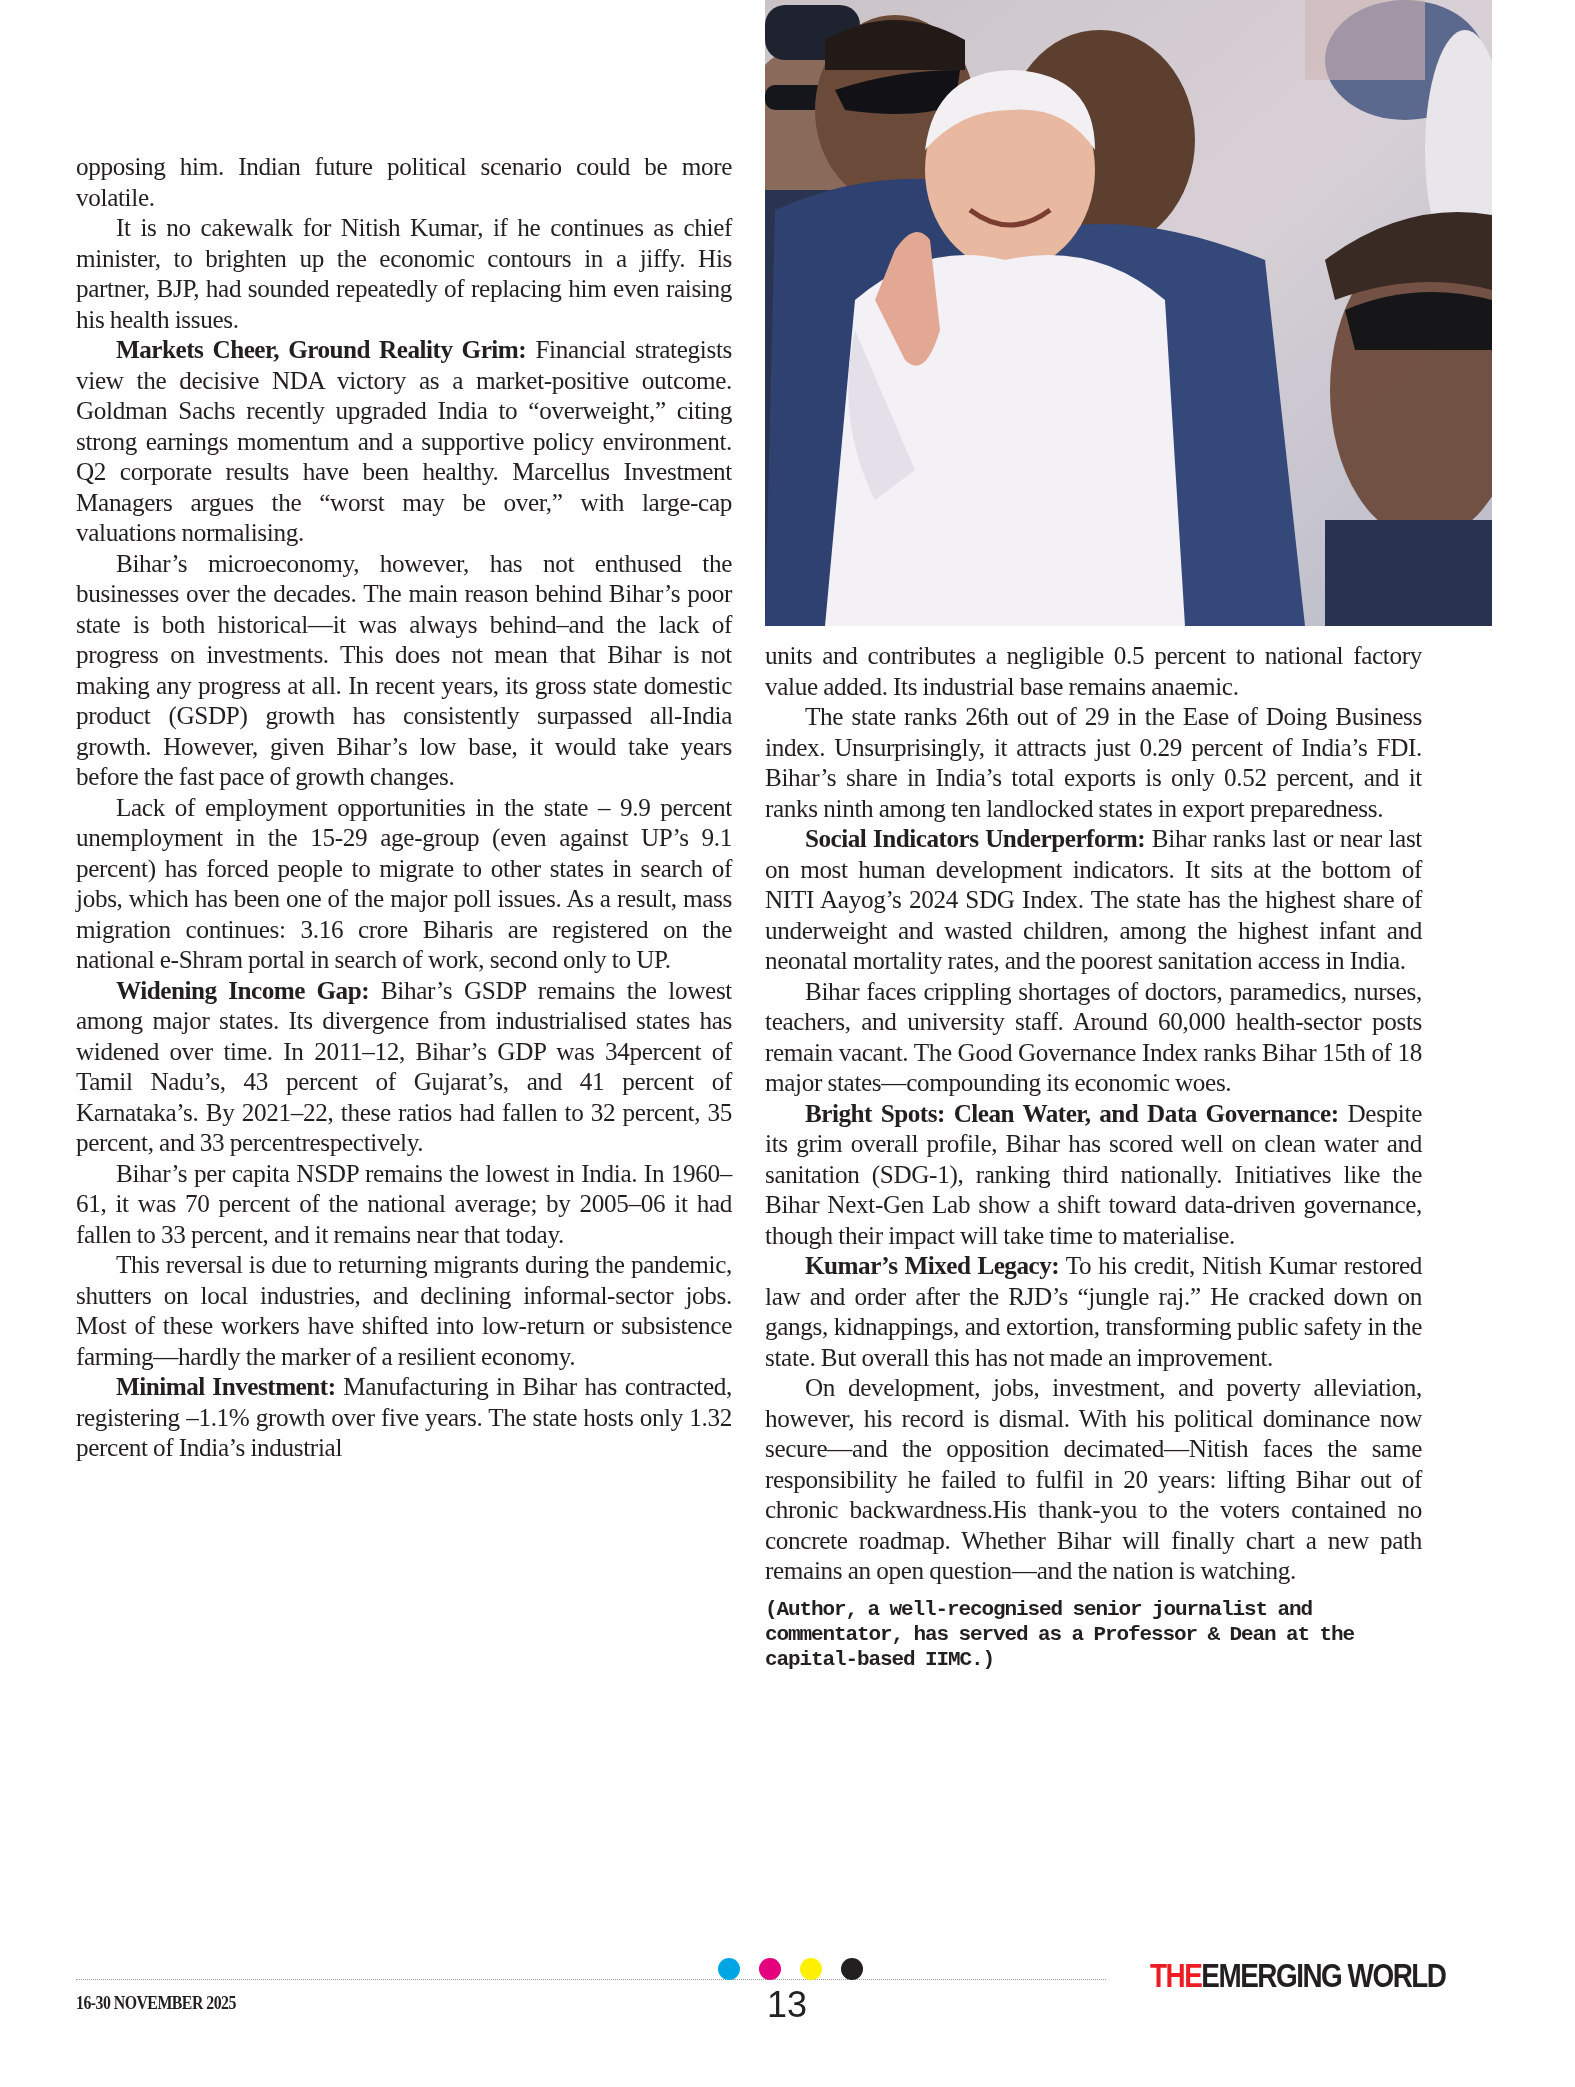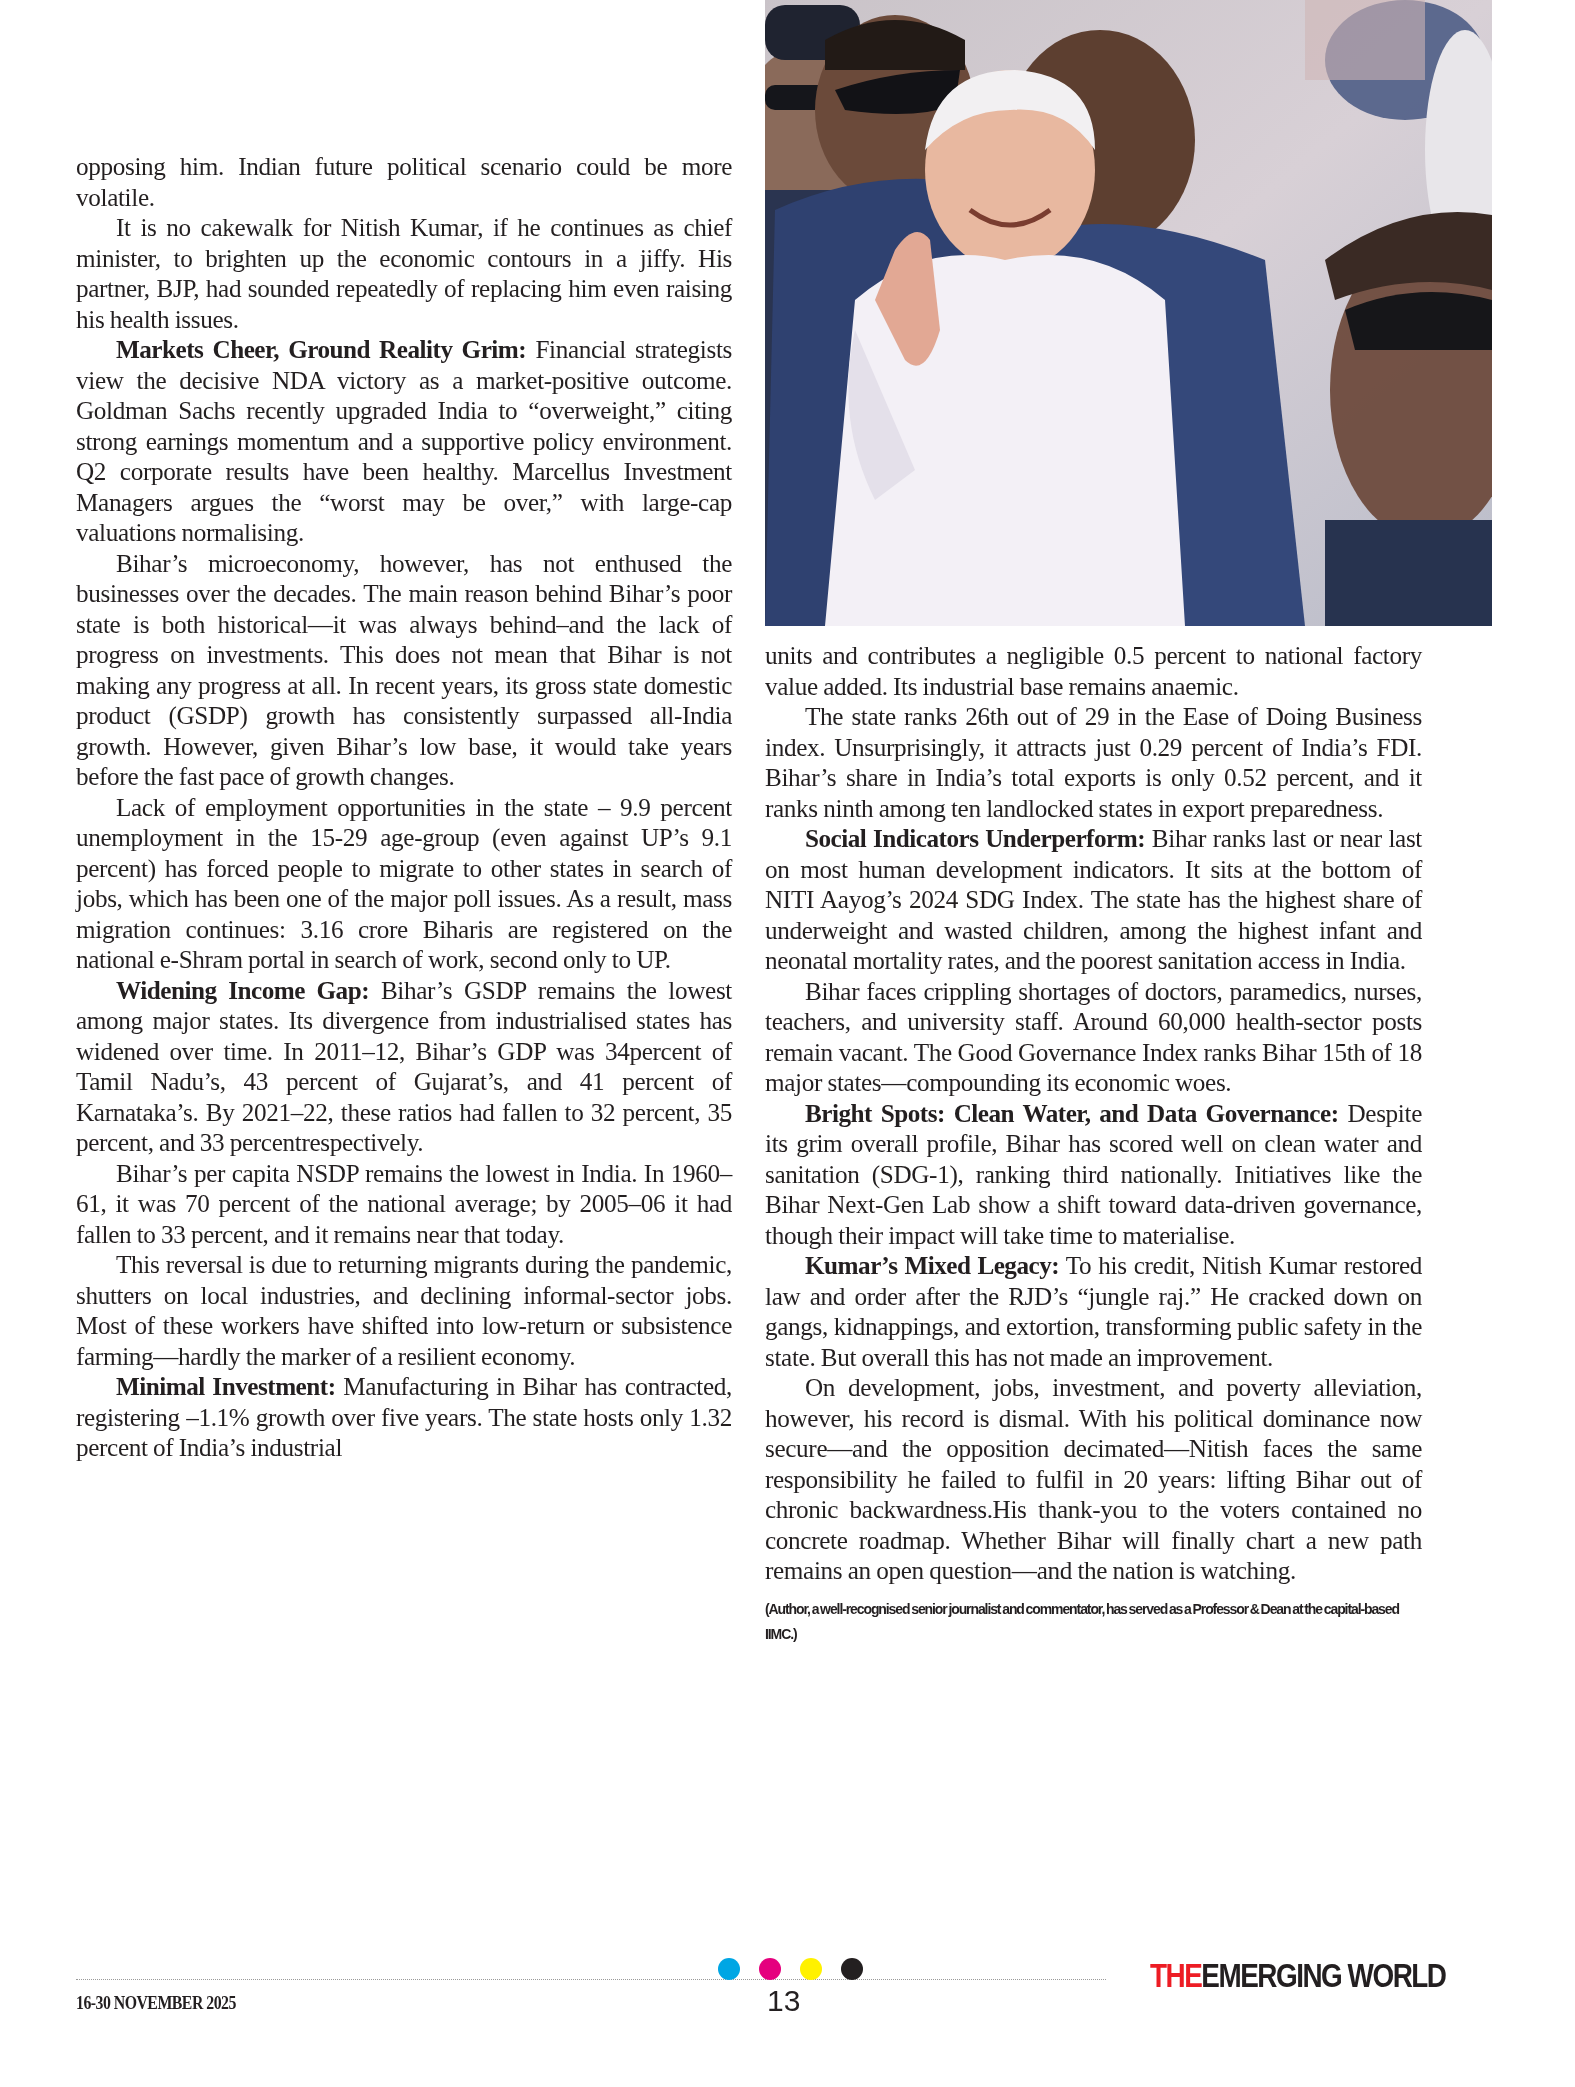--- a/index.html
+++ b/index.html
@@ -8,28 +8,28 @@
   .col { position:absolute; font-size:25.2px; line-height:30.5px; text-align:justify;
          letter-spacing:-0.35px; word-spacing:-0.5px; }
   .col p { margin:0; text-indent:40px; hyphens:manual; }
   .col p.noindent { text-indent:0; }
   .col b { font-weight:bold; letter-spacing:-0.5px; }
   #col-left { left:76px; top:152px; width:656px; }
   #col-right { left:765px; top:641px; width:657px; }
   #photo { position:absolute; left:765px; top:0; width:727px; height:626px; overflow:hidden;
            background:#cfd3dc; }
   .author { margin-top:10px !important; text-indent:0 !important;
-            font-family:Liberation Sans, sans-serif; font-weight:bold;
-            font-size:14px; line-height:25px; letter-spacing:-1.1px; word-spacing:-1px; text-align:left; }
+            font-family:Liberation Mono, monospace; font-weight:bold;
+            font-size:21px; line-height:25px; letter-spacing:-1.1px; word-spacing:-1px; text-align:left; }
   #footer-rule { position:absolute; left:76px; top:1979px; width:1030px; height:0;
                  border-top:1px dotted #9a9a9a; }
   #footer-date { position:absolute; left:76px; top:1993px; font-family:"Liberation Serif", serif;
                  font-weight:bold; font-size:18px; letter-spacing:-0.6px; color:#231f20; transform:scaleX(0.88); transform-origin:left; }
   #page-number { position:absolute; left:767px; top:1984px; font-family:"Liberation Sans", sans-serif;
-                 font-size:30px; color:#231f20; }
+                 font-size:36px; color:#231f20; }
   .dot { position:absolute; top:1958px; width:22px; height:22px; border-radius:50%; }
   #brand { position:absolute; left:1150px; top:1958px; font-family:"Liberation Sans", sans-serif;
            font-weight:bold; font-size:34px; letter-spacing:-1.8px; transform:scaleX(0.82); transform-origin:left; line-height:34px;}
   #brand .the { color:#ed1c24; }
   #brand .rest { color:#231f20; }
 </style>
 </head>
 <body>
 
 <div id="photo">

